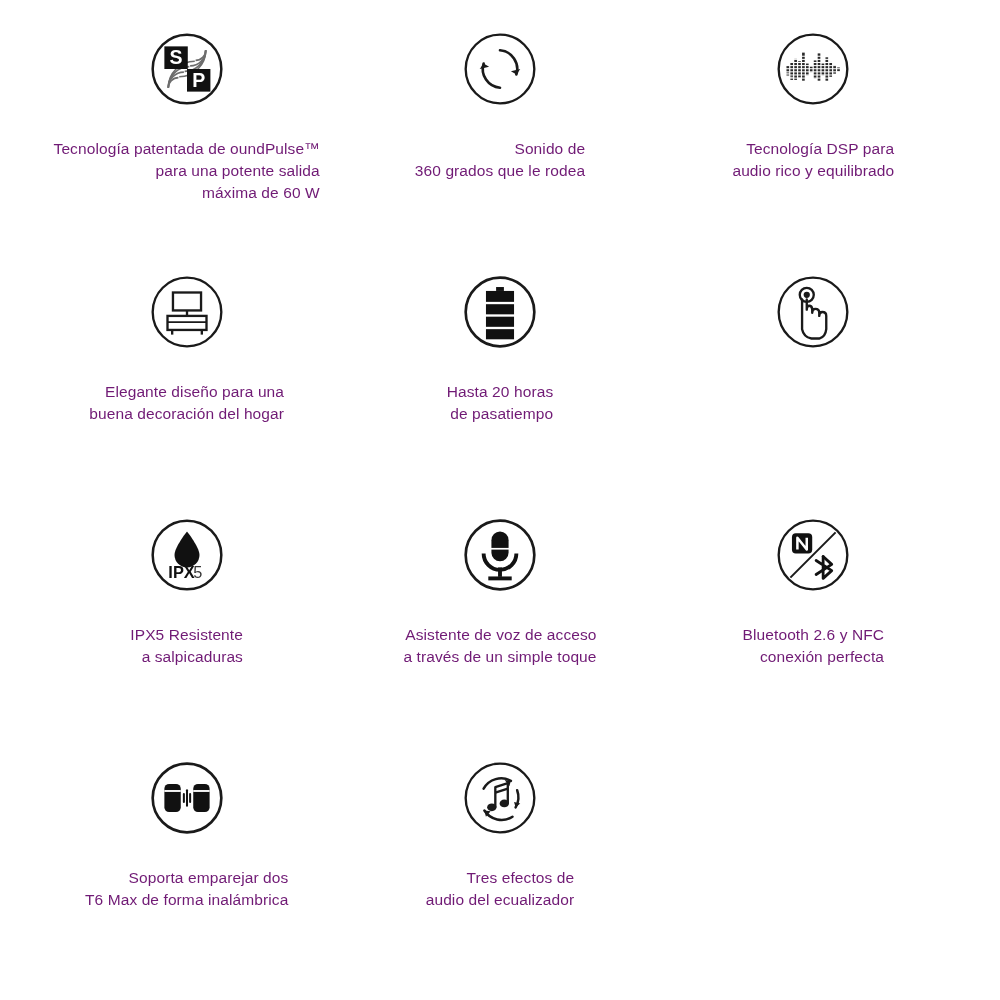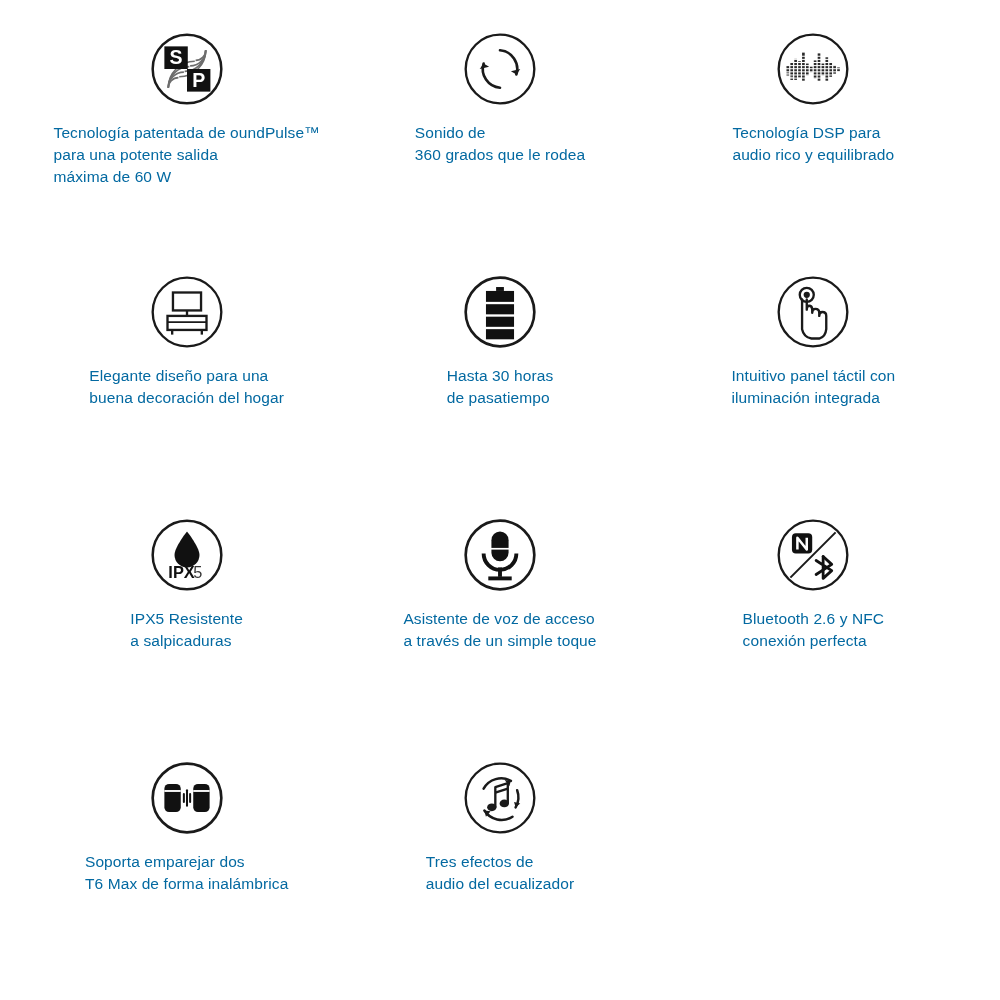--- a/index.html
+++ b/index.html
@@ -24,25 +24,26 @@
   }
   .icon-wrap {
     width: 78px; height: 78px;
     display: flex; align-items: center; justify-content: center;
     margin-bottom: 14px;
   }
   .icon-wrap svg { display: block; width: 78px; height: 78px; }
   .caption {
     font-size: 15.5px;
     line-height: 1.42;
-    color: #0369a1;
-    text-align: left;
+    color: #701a75;
+    text-align: right;
     max-width: 330px;
     white-space: pre-line;
     letter-spacing: 0.1px;
+    margin-top: 16px;
   }
 </style>
 </head>
 <body>
 
 <div id="feature-grid">
 
   <div class="feature-cell">
     <div class="icon-wrap">
       <svg viewBox="0 0 100 100">
@@ -140,36 +141,34 @@
     <div class="icon-wrap">
       <svg viewBox="0 0 100 100">
         <circle cx="50" cy="50" r="44" fill="none" stroke="#1a1a1a" stroke-width="3.4"></circle>
         <rect x="45" y="18" width="10" height="5" fill="#111"></rect>
         <rect x="32" y="23" width="36" height="14" fill="#111"></rect>
         <rect x="32" y="40" width="36" height="13" fill="#111"></rect>
         <rect x="32" y="56" width="36" height="13" fill="#111"></rect>
         <rect x="32" y="72" width="36" height="13" fill="#111"></rect>
       </svg>
     </div>
-    <div class="caption">Hasta 30 horas
+    <div class="caption">Hasta 20 horas
 de pasatiempo</div>
   </div>
 
   <div class="feature-cell">
     <div class="icon-wrap">
       <svg viewBox="0 0 100 100">
         <circle cx="50" cy="50" r="44" fill="none" stroke="#1a1a1a" stroke-width="3"></circle>
         <circle cx="42" cy="28" r="9" fill="none" stroke="#1a1a1a" stroke-width="3"></circle>
         <path d="M36 34 L36 66 L36 72 Q38 82 48 84 L58 84 Q66 82 67 72 L67 55 Q67 50 62 50 Q58 50 58 55
                  L58 51 Q58 46 53 46 Q49 46 49 51 L49 47 Q49 42 45 42 Q42 42 42 47 L42 34" fill="none" stroke="#1a1a1a" stroke-width="3" stroke-linejoin="round" stroke-linecap="round"></path>
         <circle cx="42" cy="28" r="4" fill="#1a1a1a"></circle>
       </svg>
     </div>
-    <div class="caption">Intuitivo panel táctil con
-iluminación integrada</div>
   </div>
 
   <div class="feature-cell">
     <div class="icon-wrap">
       <svg viewBox="0 0 100 100">
         <circle cx="50" cy="50" r="44" fill="none" stroke="#1a1a1a" stroke-width="3.2"></circle>
         <path d="M50 20 C50 20 34 40 34 50 A16 16 0 0 0 66 50 C66 40 50 20 50 20 Z" fill="#111"></path>
         <text x="43" y="80" font-family="'Liberation Sans',sans-serif" font-size="21" font-weight="bold" fill="#111" text-anchor="middle">IPX</text>
         <text x="64" y="80" font-family="'Liberation Sans',sans-serif" font-size="21" fill="#3a3a3a" text-anchor="middle">5</text>
       </svg>

